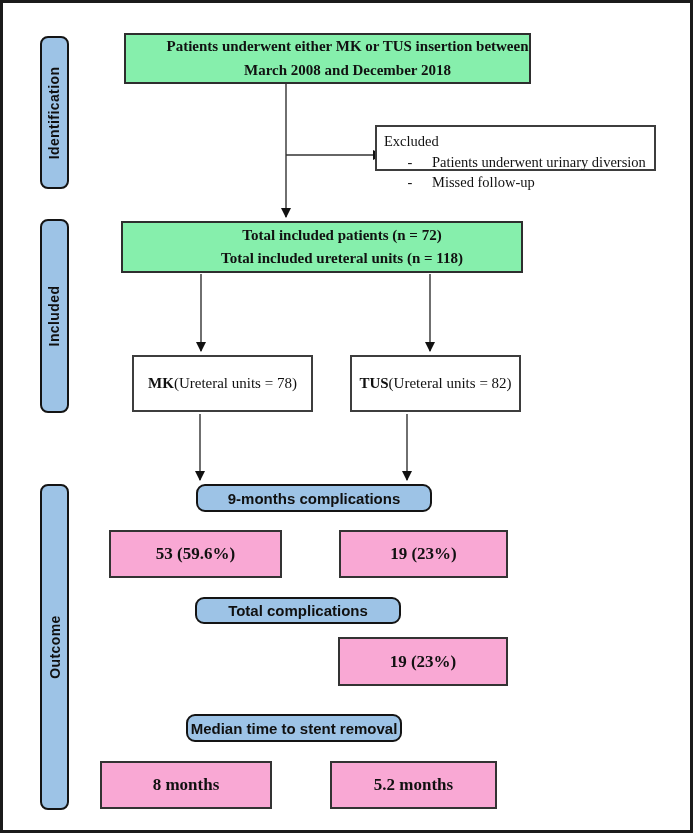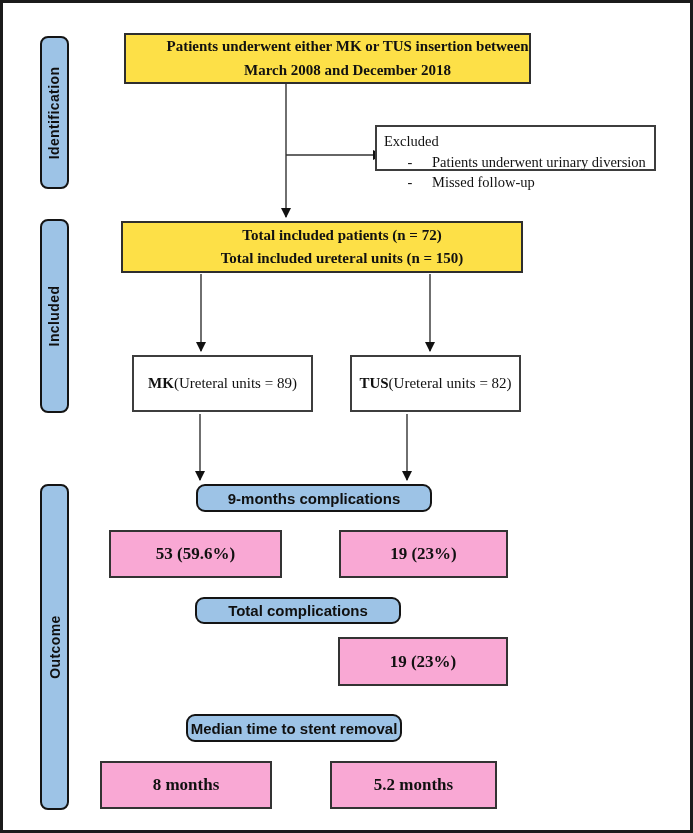--- a/index.html
+++ b/index.html
@@ -6,21 +6,21 @@
   #frame{
     position:relative;width:693px;height:833px;box-sizing:border-box;
     border:3px solid #1b1b1b;background:#ffffff;overflow:hidden;
     font-family:"Liberation Serif","DejaVu Serif",serif;color:#111;
   }
   .abs{position:absolute;box-sizing:border-box;}
   
   #arrows{position:absolute;left:0;top:0;width:693px;height:833px;z-index:1;pointer-events:none;}
   
   .wbox{
-    background:#fde047;border:2px solid #2e2e2e;z-index:2;
+    background:#86efac;border:2px solid #2e2e2e;z-index:2;
     display:flex;flex-direction:column;justify-content:center;align-items:center;
     text-align:center;font-weight:bold;font-size:15px;line-height:1.55;padding-left:40px;
   }
   .resultbox{
     background:#f9a8d4;border:2px solid #333;z-index:2;
     display:flex;justify-content:center;align-items:center;
     font-weight:bold;font-size:17px;
   }
   
   .bluebar{
@@ -96,26 +96,26 @@
       <span class="excl-label">Patients underwent urinary diversion</span>
     </div>
     <div class="excl-item">
       <span class="excl-dash">-</span>
       <span class="excl-label">Missed follow-up</span>
     </div>
   </div>
 
   <div class="wbox abs" style="left:118px;top:218px;width:402px;height:52px;">
     <div>Total included patients (n = 72)</div>
-    <div>Total included ureteral units (n = 150)</div>
+    <div>Total included ureteral units (n = 118)</div>
   </div>
 
   <div class="armbox abs" style="left:113px;top:352px;width:181px;height:57px;margin-left:16px;">
     <span class="bold">MK</span>
-      <span> (Ureteral units = 89)</span>
+      <span> (Ureteral units = 78)</span>
   </div>
   <div class="armbox abs" style="left:347px;top:352px;width:171px;height:57px;">
     <span class="bold">TUS</span>
       <span> (Ureteral units = 82)</span>
   </div>
 
   <div class="bluebar abs" style="left:193px;top:481px;width:236px;height:28px;">
     <span>9-months complications</span>
   </div>
   <div class="resultbox abs" style="left:106px;top:527px;width:173px;height:48px;">

